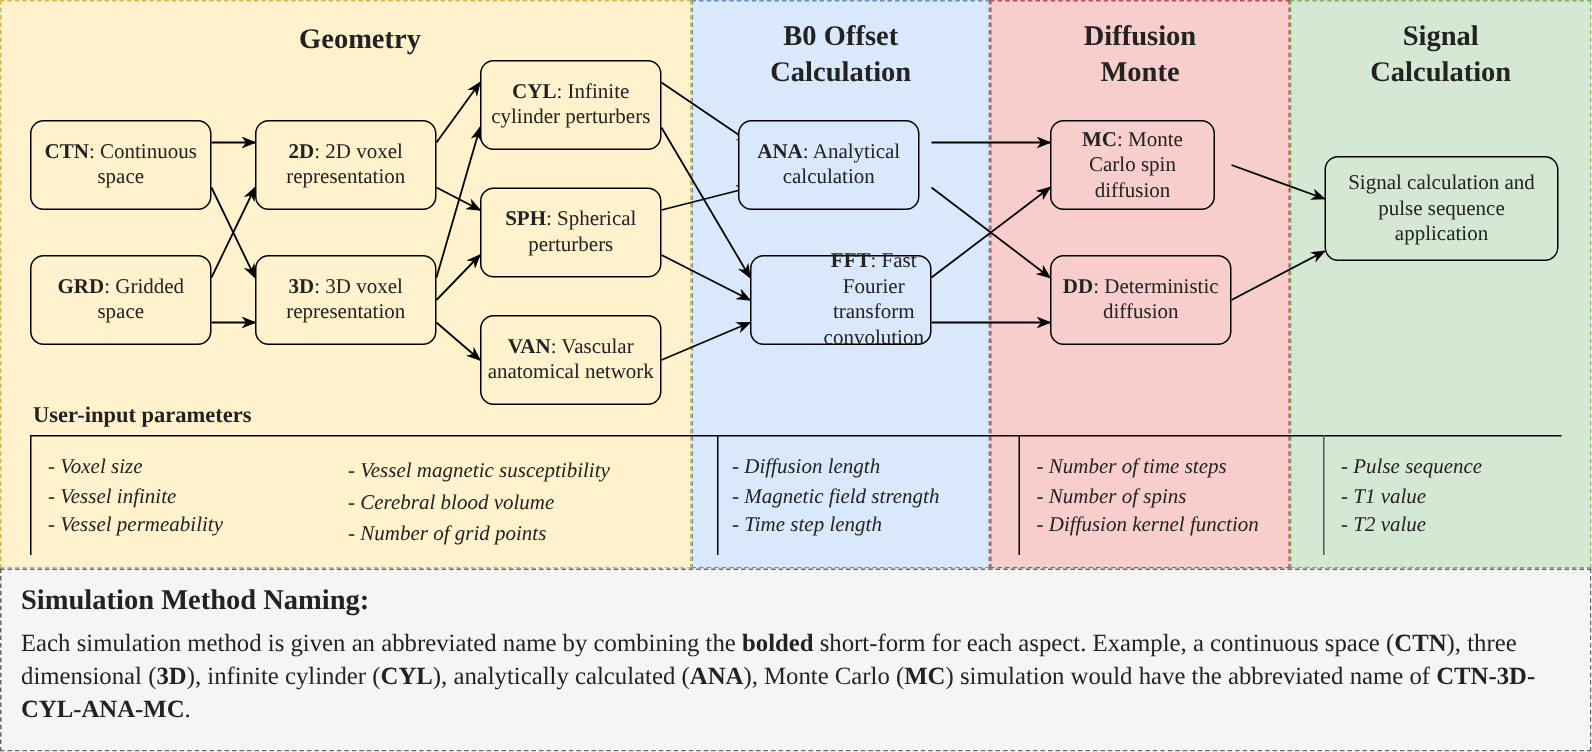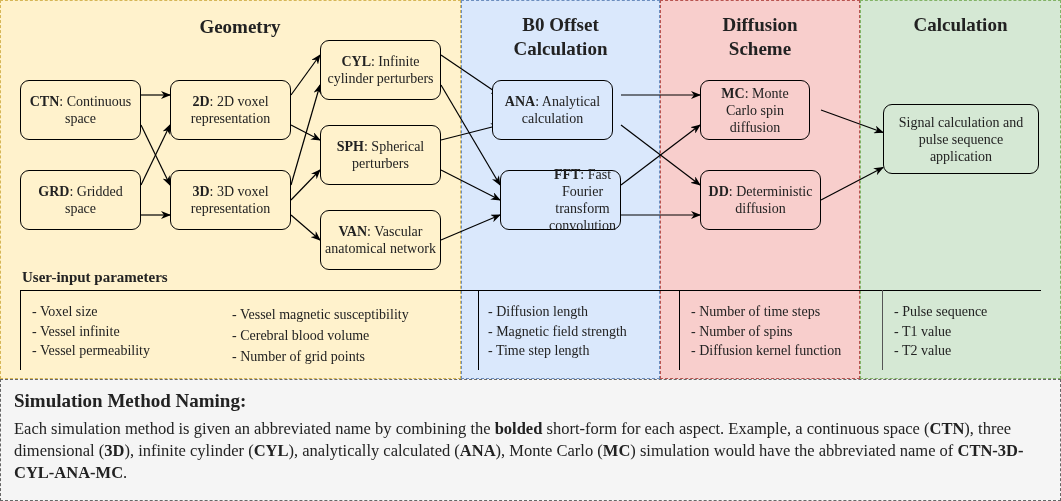--- a/index.html
+++ b/index.html
@@ -12,44 +12,45 @@
   .lane-title{position:absolute;font-weight:bold;font-size:19px;text-align:center;line-height:24px;}
   .box{position:absolute;border:1px solid #000;border-radius:9px;box-sizing:border-box;display:flex;align-items:center;justify-content:flex-end;text-align:center;font-size:14px;line-height:17px;padding:0 4px;}
   .geo-box{background:#fff2cc;}
   .b0-box{background:#dae8fc;}
   .diff-box{background:#f8cecc;}
   .sig-box{background:#d5e8d4;}
   svg.arrows{position:absolute;left:0;top:0;width:1061px;height:379px;pointer-events:none;}
   .param-title{position:absolute;left:22px;top:269px;font-weight:bold;font-size:15px;}
   .hline{position:absolute;left:20px;top:290px;width:1021px;height:1px;background:#000;}
   .vline{position:absolute;top:290px;height:80px;width:1px;background:#000;}
-  .plist{position:absolute;font-size:14px;line-height:19.5px;}
+  .plist{position:absolute;font-size:14px;line-height:19.5px;font-style:italic;}
   .plist div{white-space:nowrap;}
   .naming{position:absolute;left:0;top:379px;width:1061px;height:122px;box-sizing:border-box;background:#f5f5f5;border:1px dashed #666;padding:10px 13px;}
   .naming-title{font-weight:bold;font-size:19px;margin-bottom:6px;}
   .naming-text{font-size:16.5px;line-height:22px;}
 </style>
 </head>
 <body>
 
 <div class="lane geo"></div>
 <div class="lane b0"></div>
 <div class="lane diff"></div>
 <div class="lane sig"></div>
 
 <div class="lane-title" style="left:0;width:480px;top:15px;">Geometry</div>
 <div class="lane-title" style="left:461px;width:199px;top:13px;">
   <div>B0 Offset</div>
   <div>Calculation</div>
 </div>
 <div class="lane-title" style="left:660px;width:200px;top:13px;">
   <div>Diffusion</div>
-  <div>Scheme</div>
+  <div>Monte</div>
 </div>
 <div class="lane-title" style="left:860px;width:201px;top:13px;">
+  <div>Signal</div>
   <div>Calculation</div>
 </div>
 
 <svg class="arrows" id="arrows">
   <defs>
     <marker id="ah" markerWidth="10" markerHeight="8" refX="9" refY="4" orient="auto" markerUnits="userSpaceOnUse">
       <path d="M0,0 L10,4 L0,8 L3,4 Z" fill="#000"></path>
     </marker>
   </defs>
 <line x1="141" y1="95" x2="170" y2="95" stroke="#000" stroke-width="1.2" marker-end="url(#ah)"></line>

